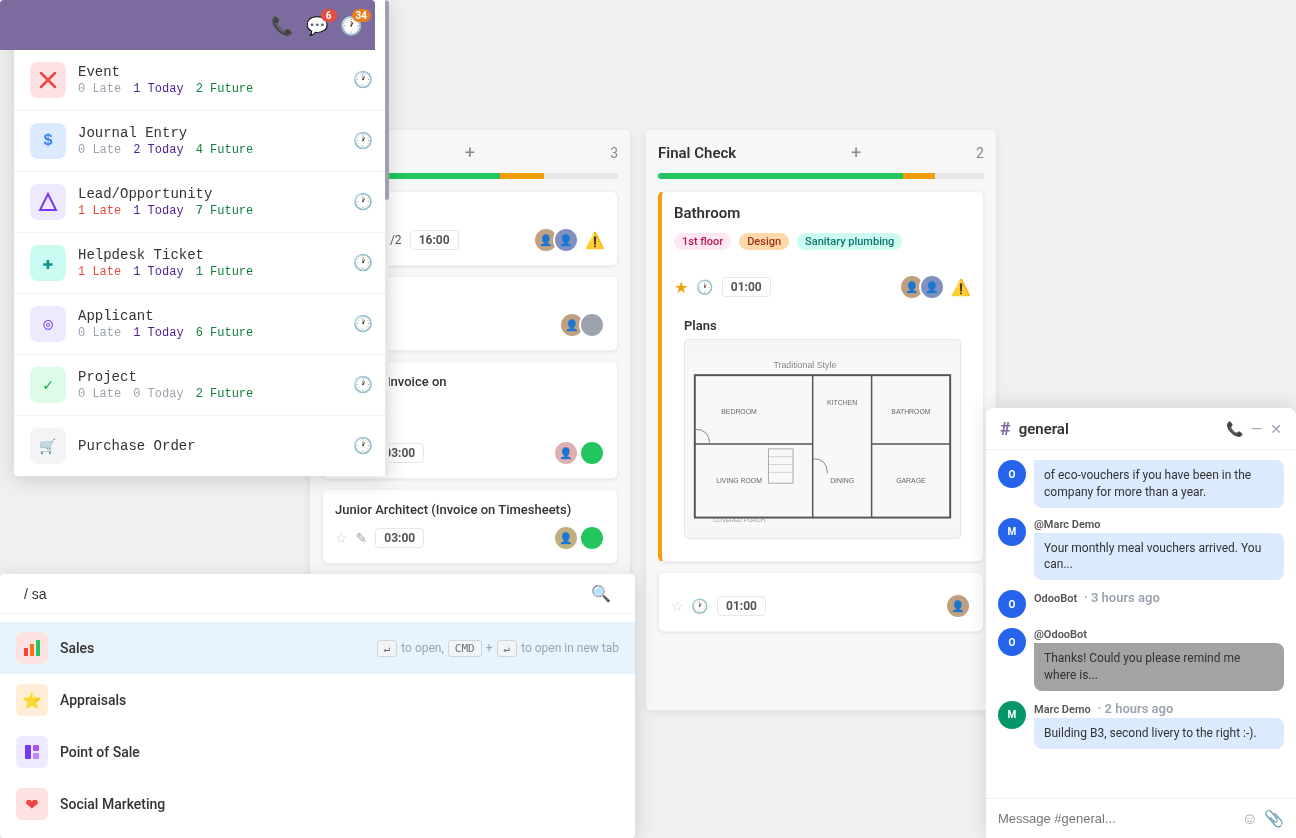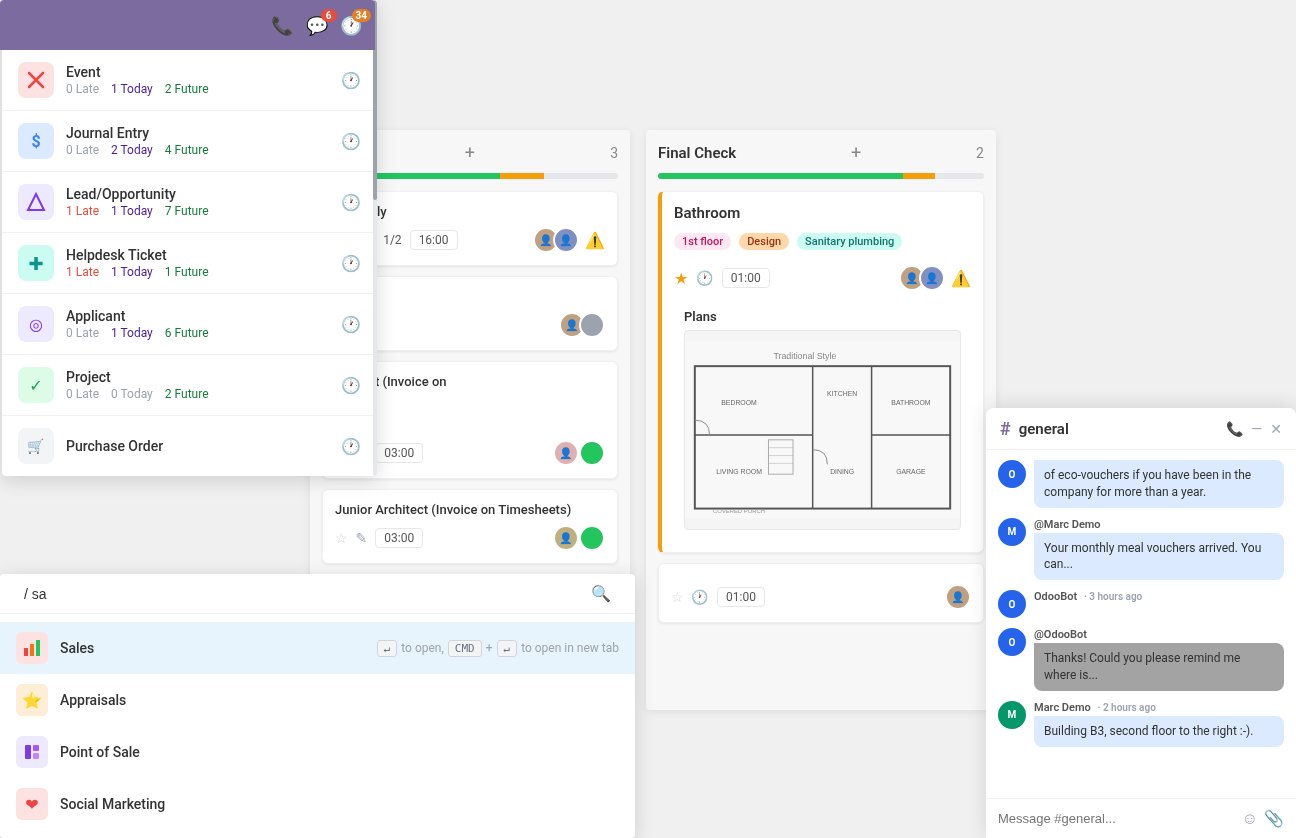--- a/index.html
+++ b/index.html
@@ -37,27 +37,28 @@
       padding: 1px 4px;
       font-weight: bold;
       min-width: 16px;
       text-align: center;
     }
     .badge.orange { background: #e67e22; }
 
     
     .left-panel {
       position: absolute;
-      top: 0; left: 2px;
+      top: 0; left: 14px;
       width: 375px;
       background: white;
       border-radius: 4px;
       box-shadow: 0 4px 20px rgba(0,0,0,0.15);
       z-index: 50;
       overflow: hidden;
+      font-family: Liberation Mono, monospace;
     }
     .activity-item {
       display: flex;
       align-items: center;
       padding: 12px 16px;
       border-bottom: 1px solid #f0f0f0;
       position: relative;
     }
     .activity-icon {
       width: 36px; height: 36px;
@@ -163,20 +164,21 @@
     }
     .card-actions-left { display: flex; align-items: center; gap: 8px; }
     .card-actions-right { display: flex; align-items: center; gap: 6px; }
     .card-action-icon { color: #9ca3af; font-size: 14px; cursor: pointer; }
     .card-time-badge {
       border: 1px solid #e5e7eb;
       border-radius: 4px;
       padding: 2px 8px;
       font-size: 12px;
       color: #555;
+      font-weight: bold;
     }
     .avatar-stack { display: flex; align-items: center; }
     .avatar-sm {
       width: 26px; height: 26px;
       border-radius: 50%;
       border: 2px solid white;
       margin-left: -6px;
       display: flex; align-items: center; justify-content: center;
       font-size: 11px; font-weight: bold;
       overflow: hidden;
@@ -238,21 +240,21 @@
       width: 28px; height: 28px; border-radius: 50%;
       background: #7c6b9e;
       display: flex; align-items: center; justify-content: center;
       color: white; font-size: 10px; font-weight: bold;
       flex-shrink: 0;
     }
     .chat-avatar.bot { background: #2563eb; }
     .chat-avatar.marc { background: #059669; }
     .chat-bubble-wrap { flex: 1; }
     .chat-sender { font-size: 11px; font-weight: 600; color: #555; margin-bottom: 2px; }
-    .chat-time { font-size: 10px; color: #9ca3af; margin-left: 4px; }
+    .chat-time { font-size: 13px; color: #9ca3af; margin-left: 4px; }
     .chat-bubble {
       background: #dbeafe;
       border-radius: 0 8px 8px 8px;
       padding: 7px 10px;
       font-size: 12px;
       color: #333;
       line-height: 1.4;
     }
     .chat-bubble.green { background: #d1fae5; }
     .chat-bubble.self { background: #a3a3a3; }
@@ -565,21 +567,21 @@
       <span class="kanban-col-count">2</span>
     </div>
     <div class="progress-bar-container">
       <div class="progress-green" style="width:75%"></div>
       <div class="progress-yellow" style="width:10%"></div>
       <div class="progress-rest"></div>
     </div>
 
     <div class="kanban-card left-border-yellow">
       <div class="kanban-card-title" style="font-size:15px; font-weight:600;">Bathroom</div>
-      <div style="margin-bottom:15px;">
+      <div style="margin-bottom:24px;">
         <span class="card-tag tag-pink">1st floor</span>
         <span class="card-tag tag-peach">Design</span>
         <span class="card-tag tag-teal">Sanitary plumbing</span>
       </div>
       <div class="card-actions">
         <div class="card-actions-left">
           <span class="star-icon">★</span>
           <span class="card-action-icon">🕐</span>
           <span class="card-time-badge">01:00</span>
         </div>
@@ -684,21 +686,21 @@
       <div class="chat-bubble-wrap">
         <div class="chat-sender">@OdooBot</div>
         <div class="chat-bubble self">Thanks! Could you please remind me where is...</div>
       </div>
     </div>
 
     <div class="chat-msg">
       <div class="chat-avatar marc">M</div>
       <div class="chat-bubble-wrap">
         <div class="chat-sender">Marc Demo <span class="chat-time">· 2 hours ago</span></div>
-        <div class="chat-bubble">Building B3, second floor to the right :-).</div>
+        <div class="chat-bubble">Building B3, second livery to the right :-).</div>
       </div>
     </div>
   </div>
 
   <div class="chat-input-area">
     <input type="text" class="chat-input" placeholder="Message #general..." style="">
     <div class="chat-input-icons">
       <span class="chat-input-icon">☺</span>
       <span class="chat-input-icon">📎</span>
     </div>

